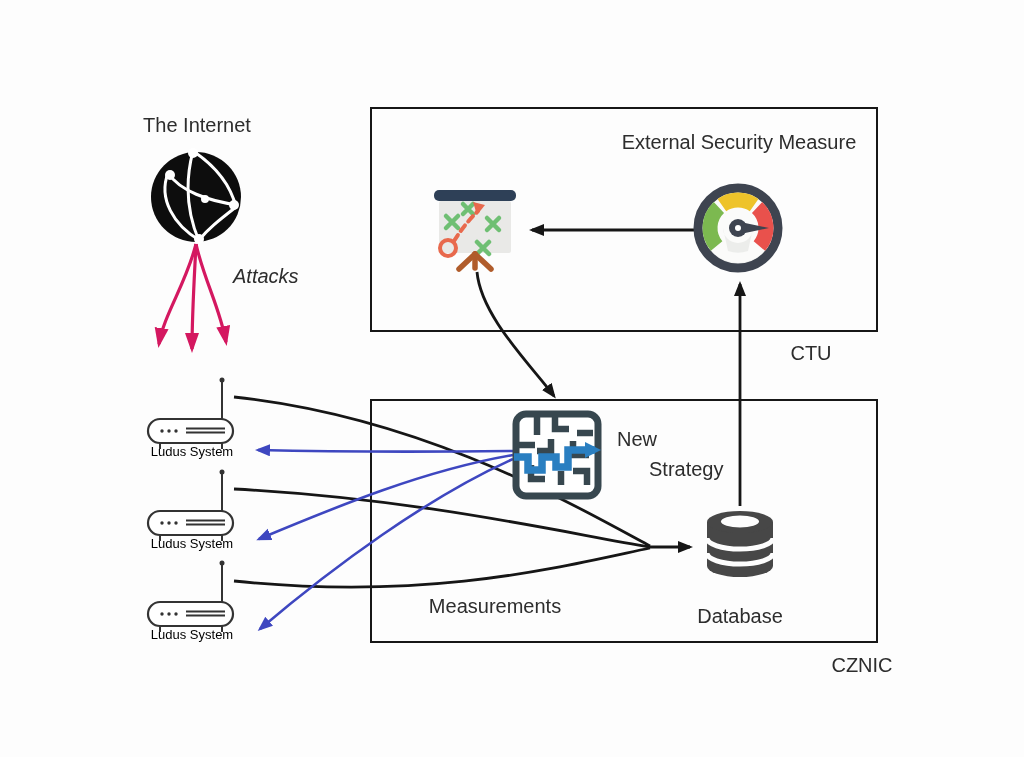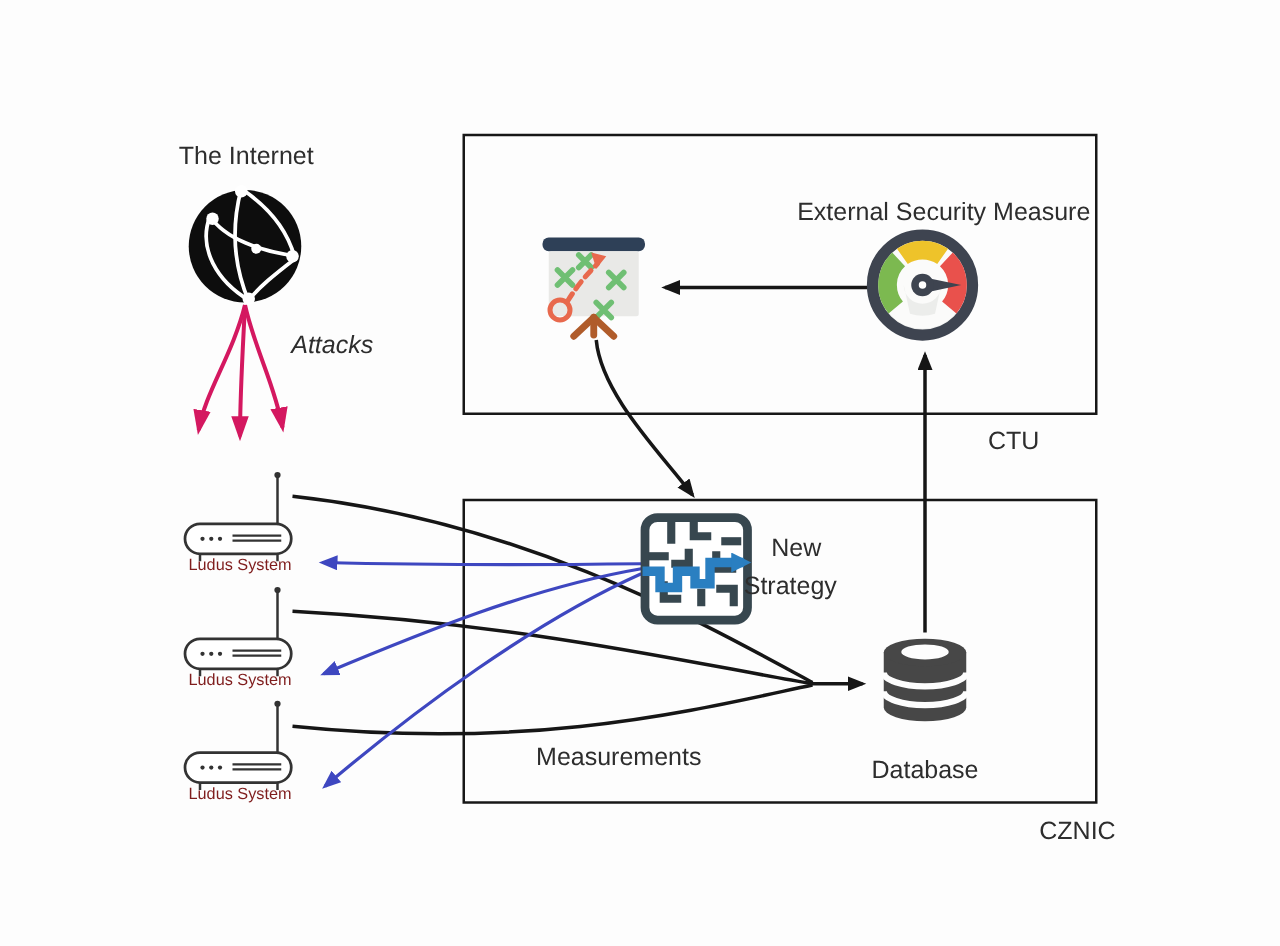--- a/index.html
+++ b/index.html
@@ -1,20 +1,20 @@
 <!DOCTYPE html>
 <html><head>
 <meta charset="utf-8">
 <style>
   html,body{margin:0;padding:0;background:#fdfdfd;}
   .stage{position:relative;width:1024px;height:703px;background:#fdfdfd;overflow:hidden;
          font-family:"Liberation Sans","DejaVu Sans",sans-serif;color:#2d2d2d;}
   .lbl{position:absolute;font-size:20px;color:#2d2d2d;white-space:nowrap;}
   .lbl-c{text-align:center;}
-  .lbl-sm{position:absolute;font-size:13px;color:#7f1d1d;text-align:center;white-space:nowrap;}
+  .lbl-sm{position:absolute;font-size:13px;color:#000000;text-align:center;white-space:nowrap;}
   .box{position:absolute;border:2px solid #171717;background:transparent;box-sizing:border-box;}
   svg{display:block;overflow:visible;}
   .layer{position:absolute;left:0;top:0;}
 </style>
 </head>
 <body>
 
 <div class="stage">
 
   <div class="box" style="left:370px;top:107px;width:508px;height:225px;"></div>
@@ -179,22 +179,22 @@
     <ellipse cx="38" cy="13.5" rx="19" ry="6" fill="#fdfdfd"></ellipse>
   </svg>
 
   <div class="lbl lbl-c" style="left:97px;top:114px;width:200px;">The Internet</div>
   <div class="lbl" style="left:233px;top:265px;font-style:italic;">Attacks</div>
 
   <div class="lbl-sm" style="left:112px;top:444px;width:160px;">Ludus System</div>
   <div class="lbl-sm" style="left:112px;top:536px;width:160px;">Ludus System</div>
   <div class="lbl-sm" style="left:112px;top:627px;width:160px;">Ludus System</div>
 
-  <div class="lbl lbl-c" style="left:625px;top:131px;width:260px;margin-top:28px;">External Security Measure</div>
+  <div class="lbl lbl-c" style="left:609px;top:131px;width:260px;">External Security Measure</div>
   <div class="lbl lbl-c" style="left:761px;top:342px;width:100px;">CTU</div>
 
   <div class="lbl" style="left:617px;top:428px;">New</div>
-  <div class="lbl" style="left:595px;top:458px;">Strategy</div>
+  <div class="lbl" style="left:649px;top:458px;">Strategy</div>
   <div class="lbl lbl-c" style="left:395px;top:595px;width:200px;">Measurements</div>
   <div class="lbl lbl-c" style="left:665px;top:605px;width:150px;">Database</div>
   <div class="lbl lbl-c" style="left:802px;top:654px;width:120px;">CZNIC</div>
 
 </div>
 
 </body></html>

